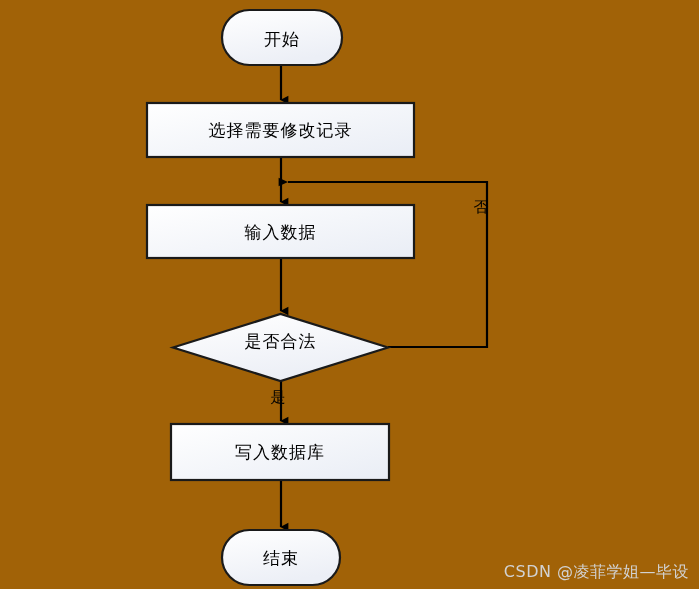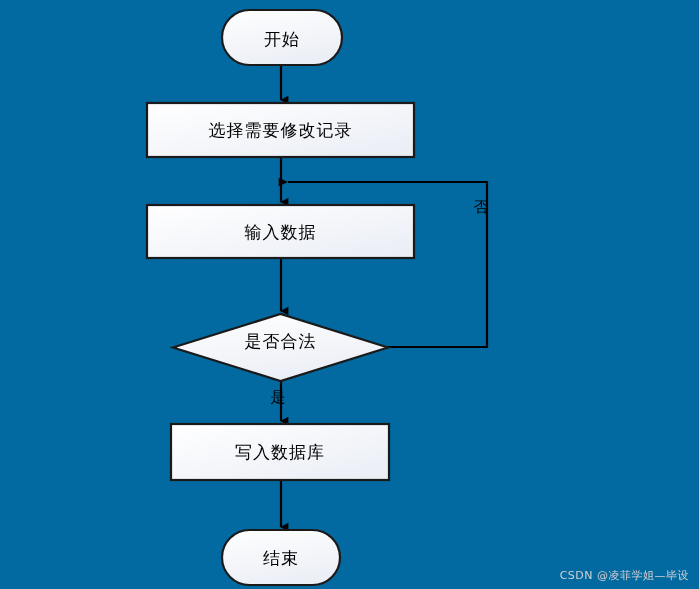--- a/index.html
+++ b/index.html
@@ -8,21 +8,21 @@
     padding: 0;
     background: #ffffff;
   }
   body {
     font-family: "DejaVu Sans", "Liberation Sans", sans-serif;
   }
   #canvas {
     position: relative;
     width: 699px;
     height: 589px;
-    background: #0369a1;
+    background: #a16207;
     overflow: hidden;
   }
   #flow-svg {
     position: absolute;
     left: 0;
     top: 0;
     width: 699px;
     height: 589px;
   }
   .node-text {
@@ -47,21 +47,21 @@
   .connector {
     stroke: #000000;
     stroke-width: 2.2;
     fill: none;
   }
   .watermark {
     position: absolute;
     right: 10px;
     bottom: 6px;
     font-family: "DejaVu Sans", "Liberation Sans", sans-serif;
-    font-size: 11px;
+    font-size: 16px;
     color: #d2d2d2;
     letter-spacing: 0.5px;
     white-space: nowrap;
     user-select: none;
     text-align: center;
   }
 </style>
 </head>
 <body>
 

